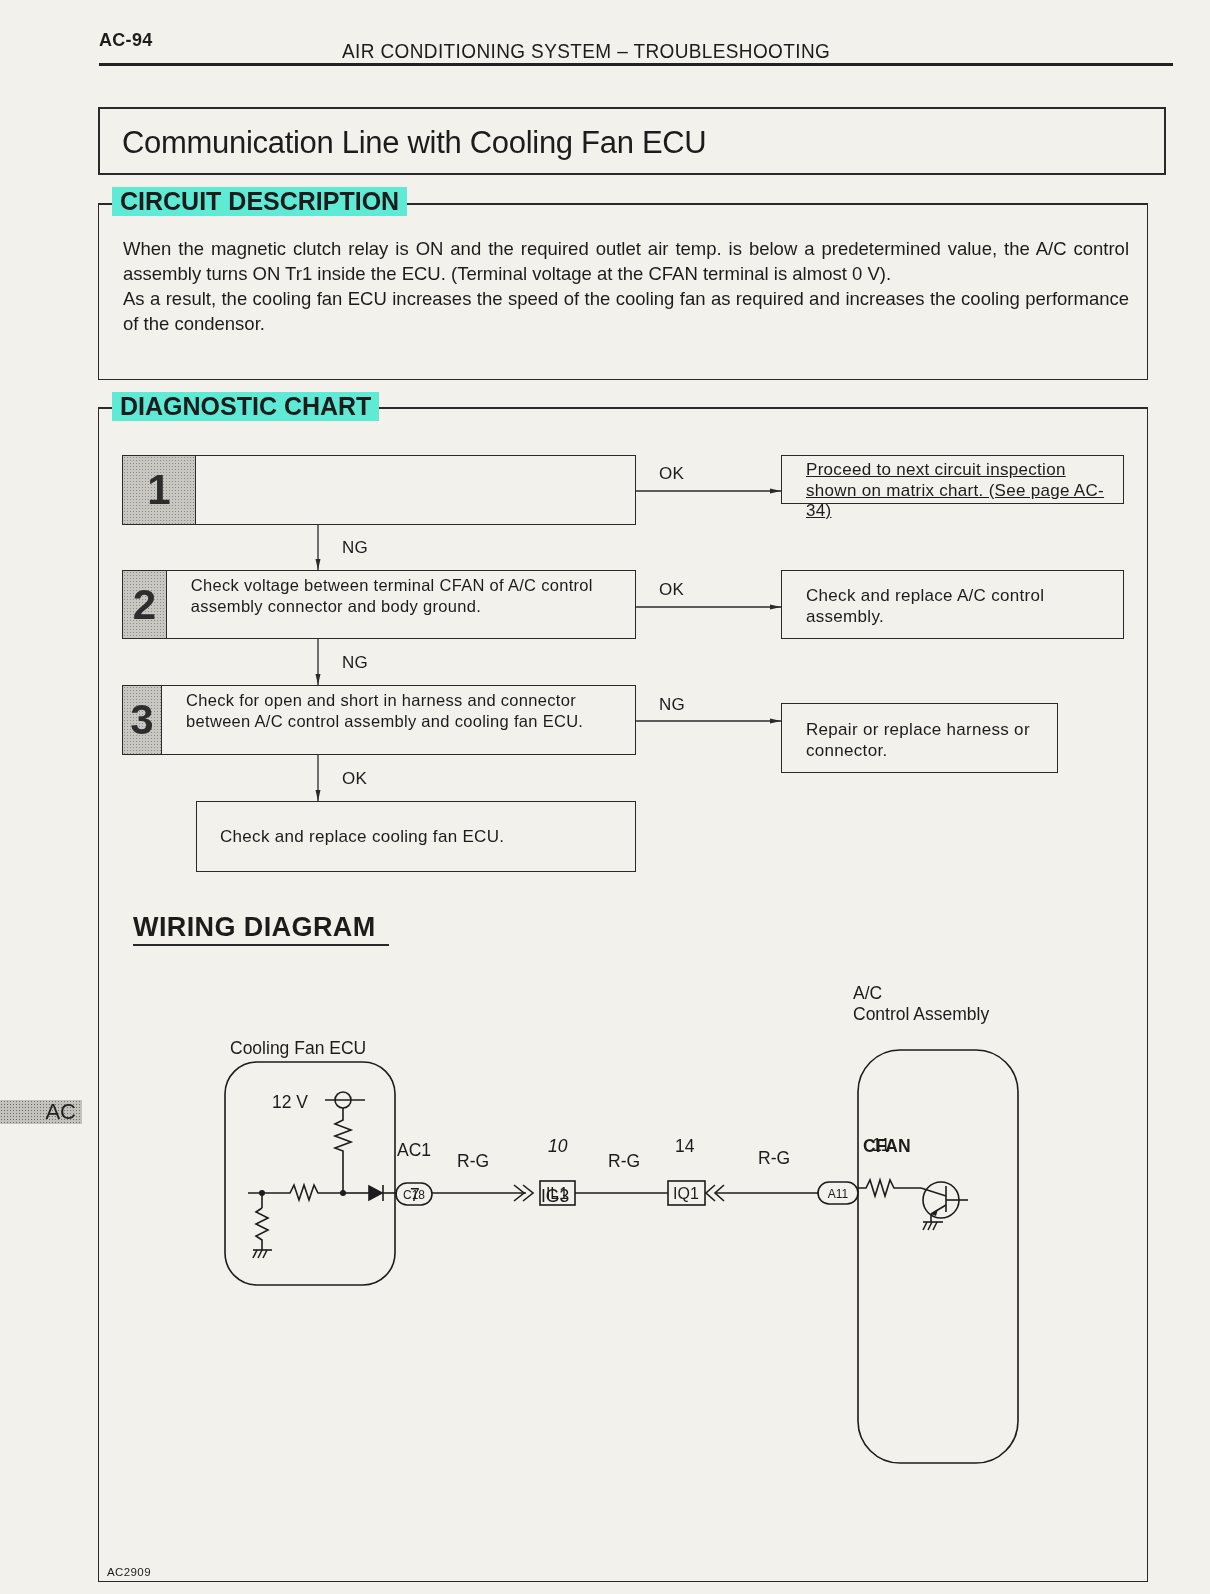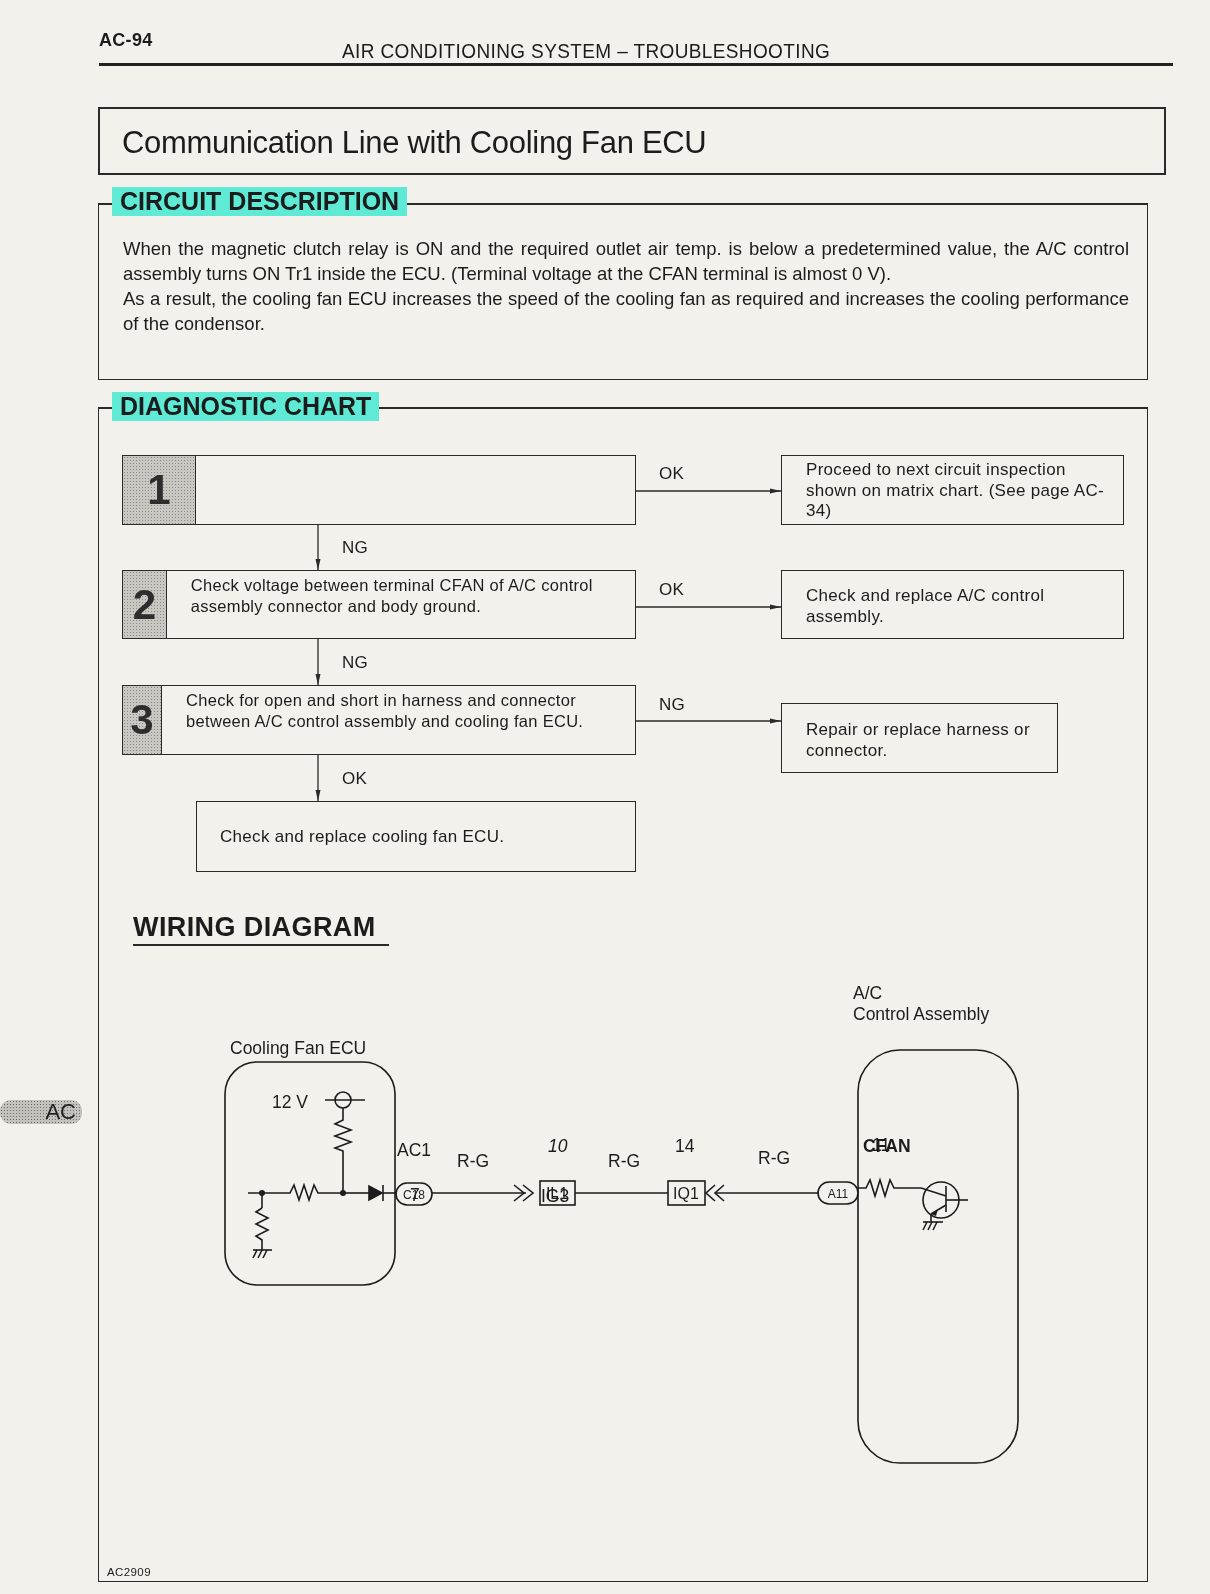--- a/index.html
+++ b/index.html
@@ -35,21 +35,21 @@
   .flow-label { font-size:17px; letter-spacing:0.3px; }
 
   .wiring-title { left:133px; top:912px; font-size:27px; font-weight:bold; letter-spacing:0.4px; }
   .wiring-underline { left:133px; top:944px; width:256px; height:2px; background:#2a2a2a; }
 
   .wlabel { font-size:17.5px; }
   .ac-tab { left:0px; top:1100px; width:82px; height:24px;
     background-color:#c4c2bd;
     background-image:radial-gradient(#6f6d69 0.8px, transparent 0.9px);
     background-size:3px 3px;
-    font-size:22px; text-align:right; padding-right:6px; box-sizing:border-box; line-height:24px; color:#222;border-radius:11px; }
+    font-size:22px; text-align:right; padding-right:6px; box-sizing:border-box; line-height:24px; color:#222; }
   .fig-id { left:107px; top:1566px; font-size:11.5px; letter-spacing:0.4px; }
   .fig-frame { left:98px; top:407px; width:1050px; height:1175px; }
   svg text { font-family:"Liberation Sans", sans-serif; fill:#1c1c1c; }
 </style>
 </head>
 <body>
 
 <div class="abs page-num">AC-94</div>
 <div class="abs header-title">AIR CONDITIONING SYSTEM – TROUBLESHOOTING</div>
 <div class="abs header-rule"></div>
@@ -83,21 +83,21 @@
     <line x1="635" y1="607" x2="781" y2="607" marker-end="url(#arr)"></line>
     <line x1="635" y1="721" x2="781" y2="721" marker-end="url(#arr)"></line>
   </g>
 </svg>
 
 <div class="abs flow-box" style="left:122px;top:455px;width:514px;height:70px;display:flex;">
   <div class="step-num" style="width:73px;height:100%;">1</div>
 </div>
 <div class="abs flow-label" style="left:659px;top:464px;">OK</div>
 <div class="abs flow-label" style="left:342px;top:538px;">NG</div>
-<div class="abs flow-box" style="left:781px;top:455px;width:343px;height:70px;">
+<div class="abs flow-box" style="left:781px;top:455px;width:343px;height:49px;text-decoration:underline;">
   <div class="result-text" style="padding:4px 10px 0 24px;">Proceed to next circuit inspection shown on matrix chart. (See page AC-34)</div>
 </div>
 
 <div class="abs flow-box" style="left:122px;top:570px;width:514px;height:69px;display:flex;">
   <div class="step-num" style="width:73px;height:100%;">2</div>
   <div class="step-text" style="padding:4px 30px 0 24px;">Check voltage between terminal CFAN of A/C control assembly connector and body ground.</div>
 </div>
 <div class="abs flow-label" style="left:659px;top:580px;">OK</div>
 <div class="abs flow-label" style="left:342px;top:653px;">NG</div>
 <div class="abs flow-box" style="left:781px;top:570px;width:343px;height:69px;">

